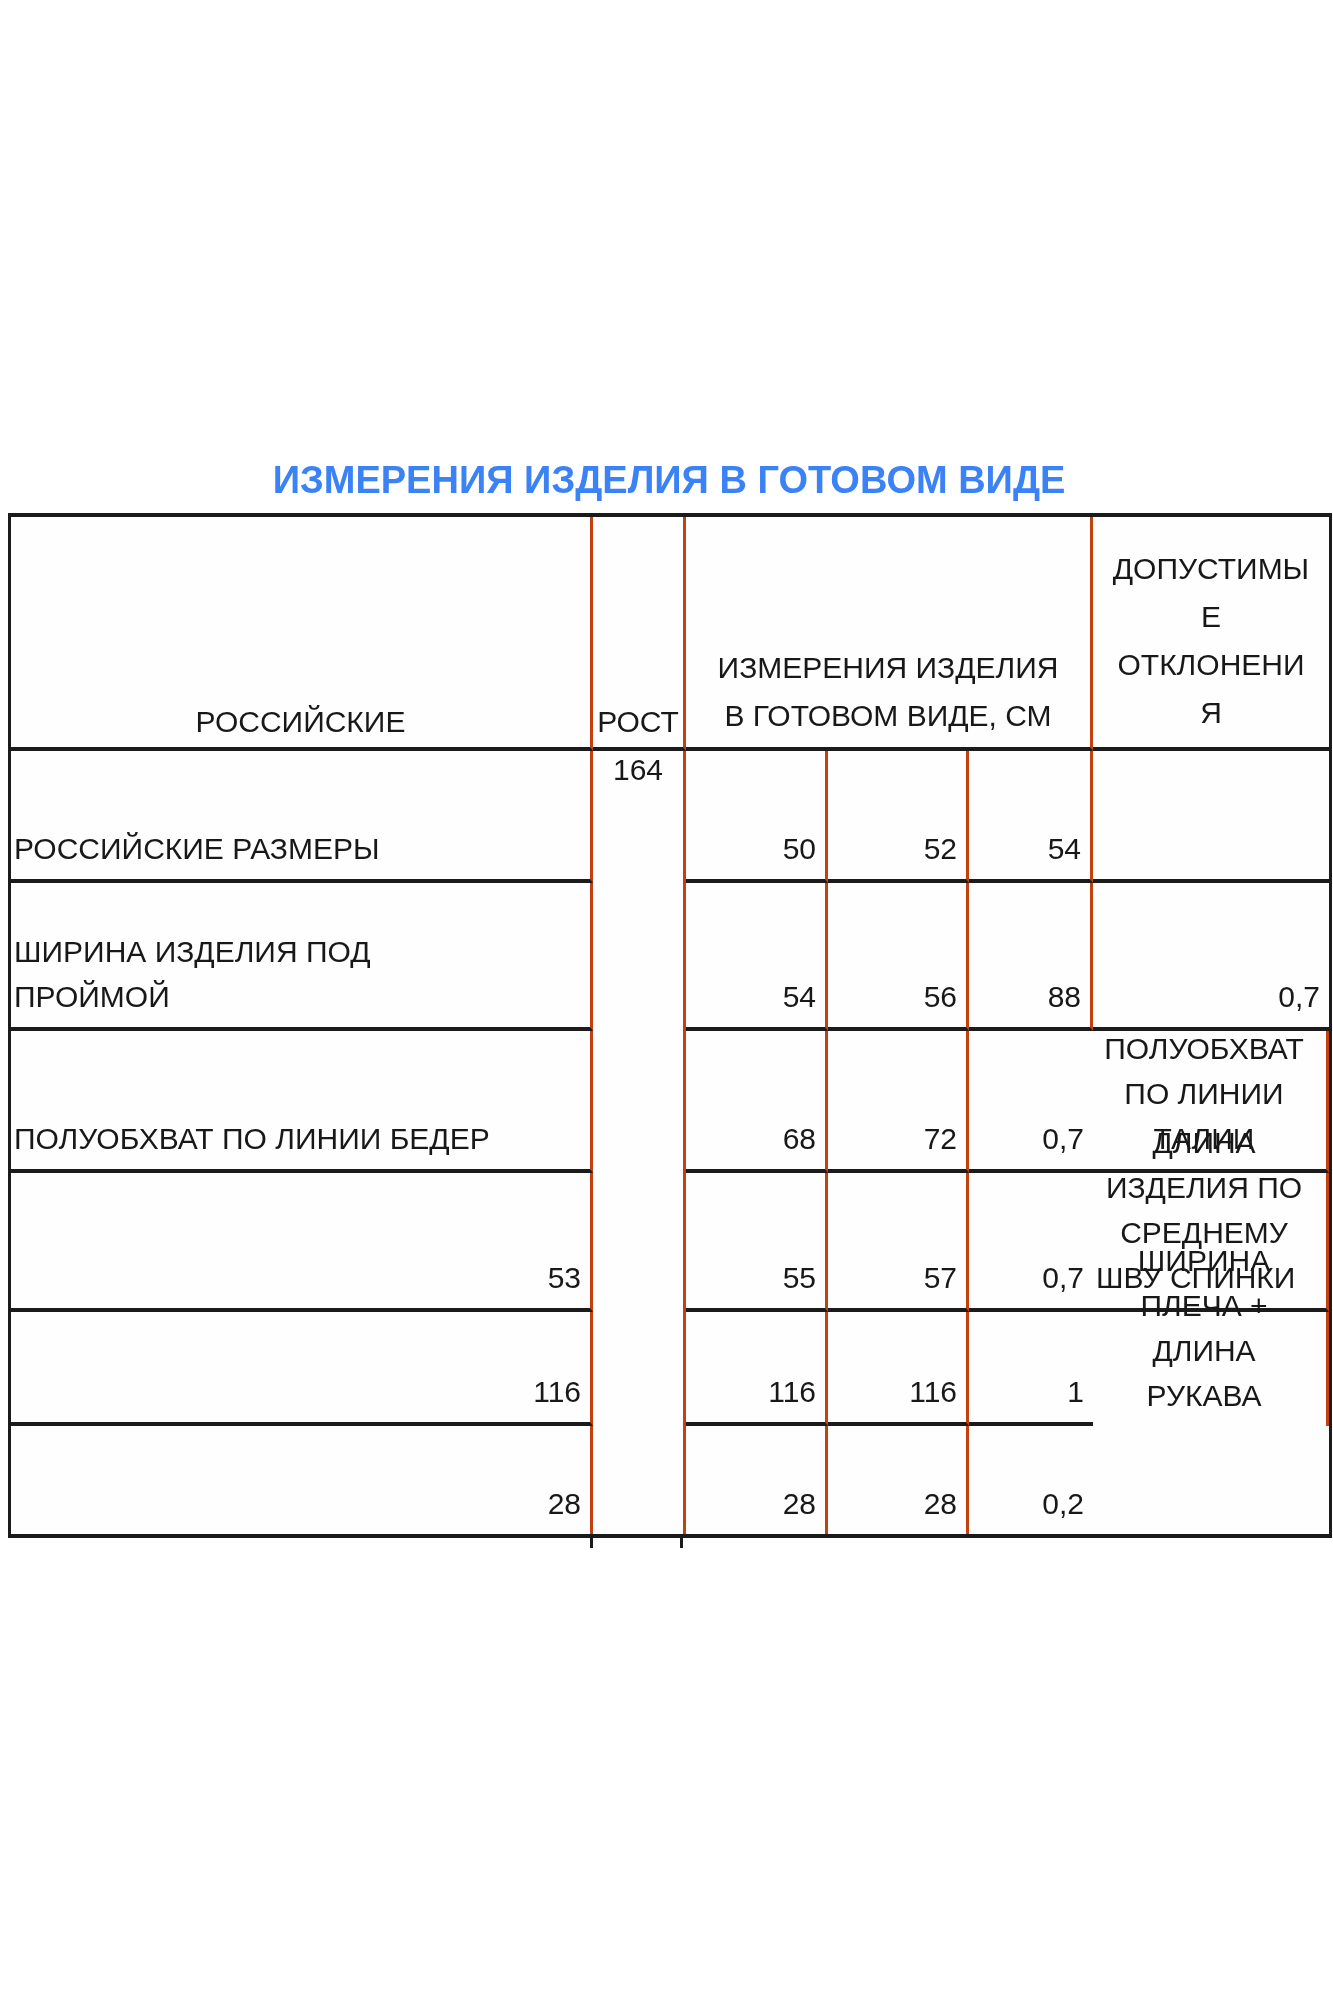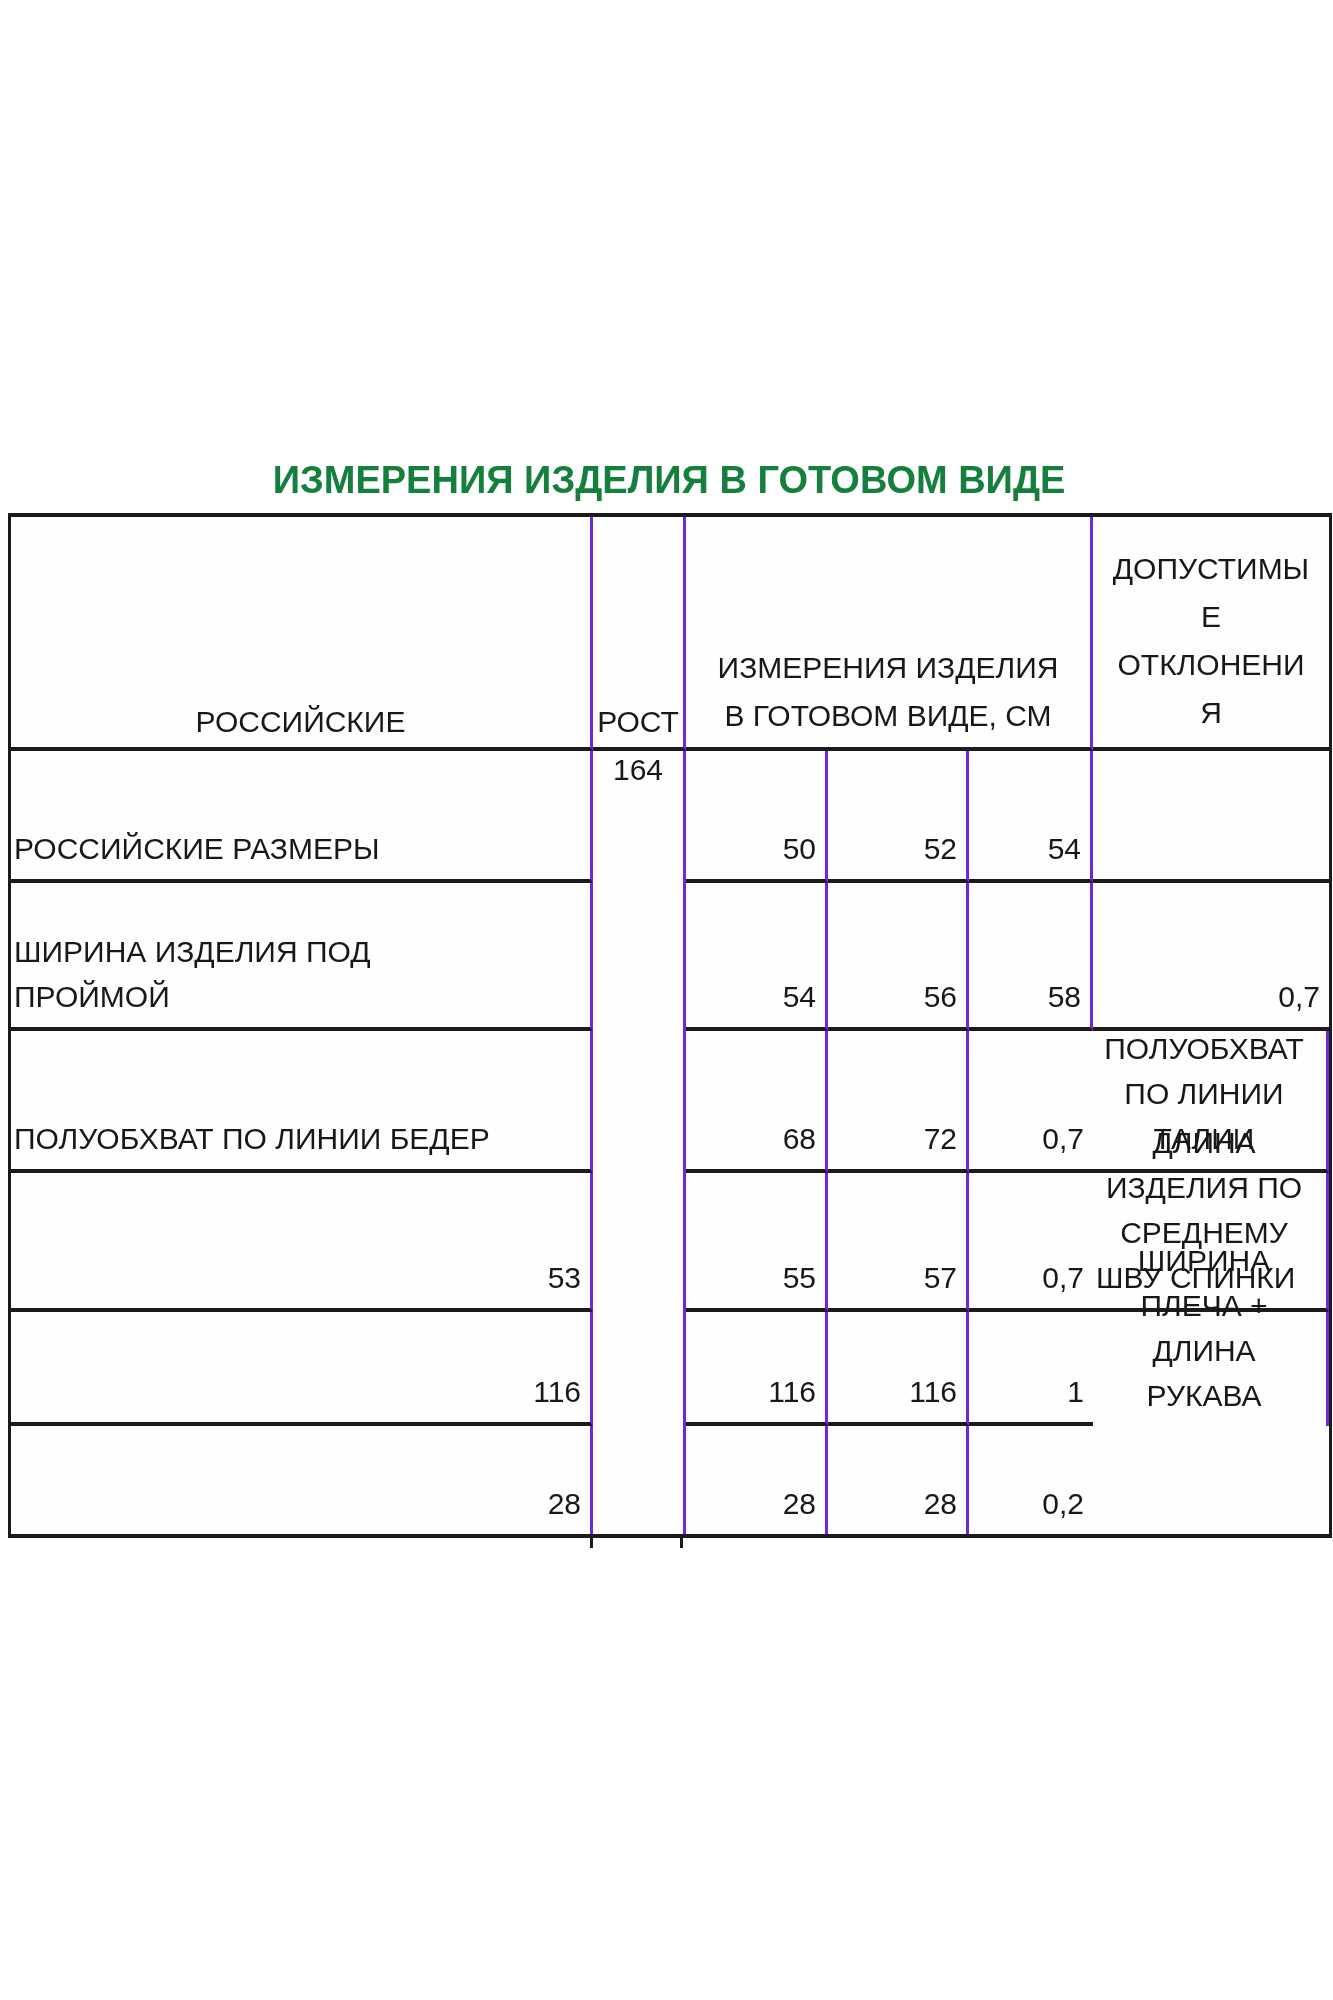--- a/index.html
+++ b/index.html
@@ -4,37 +4,37 @@
 <style>
   html,body{margin:0;padding:0;background:#ffffff;}
   body{
     width:1333px;height:2000px;position:relative;overflow:hidden;
     font-family:"Liberation Sans","DejaVu Sans",sans-serif;
     color:#181818;
   }
   .page-title{
     position:absolute;left:8px;top:456px;width:1322px;height:50px;
     text-align:center;font-size:38px;font-weight:700;line-height:48px;
-    letter-spacing:0px;white-space:nowrap;color:#15803d;
+    letter-spacing:0px;white-space:nowrap;color:#3b82f6;
   }
   .size-table{
     position:absolute;left:8px;top:513px;
     display:grid;
     grid-template-columns:582px 93px 142px 141px 124px 236px;
     grid-template-rows:234px 132px 148px 142px 139px 114px 108px;
     border:3px solid #1b1b1b;
     border-top-width:4px;border-bottom-width:4px;
     background:#fefefe;
     font-size:30px;
   }
   .c{
     box-sizing:border-box;position:relative;
     display:flex;flex-direction:column;min-width:0;
   }
-  .br{border-right:3px solid #6d28d9;}
+  .br{border-right:3px solid #c2410c;}
   .bb{border-bottom:4px solid #1b1b1b;}
   .bottom{justify-content:flex-end;}
   .top{justify-content:flex-start;}
   .center-x{align-items:center;text-align:center;}
   .left-x{align-items:flex-start;text-align:left;}
   .right-x{align-items:flex-end;text-align:right;}
   .line{display:block;text-align:center;}
   .hcell .line{line-height:48px;}
   .h-simple{padding-bottom:8px;line-height:34px;}
   .h-finished{padding-bottom:7px;}
@@ -97,21 +97,21 @@
     <span class="line">ШИРИНА ИЗДЕЛИЯ ПОД</span>
     <span class="line">ПРОЙМОЙ</span>
   </div>
   <div class="c br bb bottom right-x num-cell">
       <span class="line">54</span>
     </div>
   <div class="c br bb bottom right-x num-cell">
       <span class="line">56</span>
     </div>
   <div class="c br bb bottom right-x num-cell">
-      <span class="line">58</span>
+      <span class="line">88</span>
     </div>
   <div class="c bb bottom right-x num-cell">
       <span class="line">0,7</span>
     </div>
 
   <div class="c br bb bottom left-x label-cell">
     <span class="line">ПОЛУОБХВАТ ПО ЛИНИИ БЕДЕР</span>
     <span class="line"></span>
   </div>
   <div class="c br bb bottom right-x num-cell">

